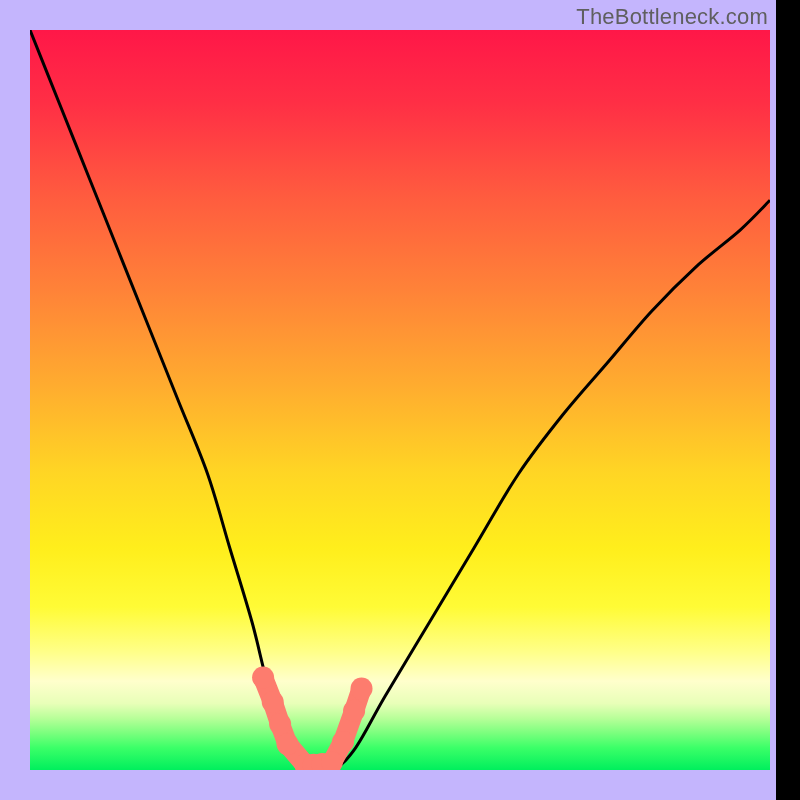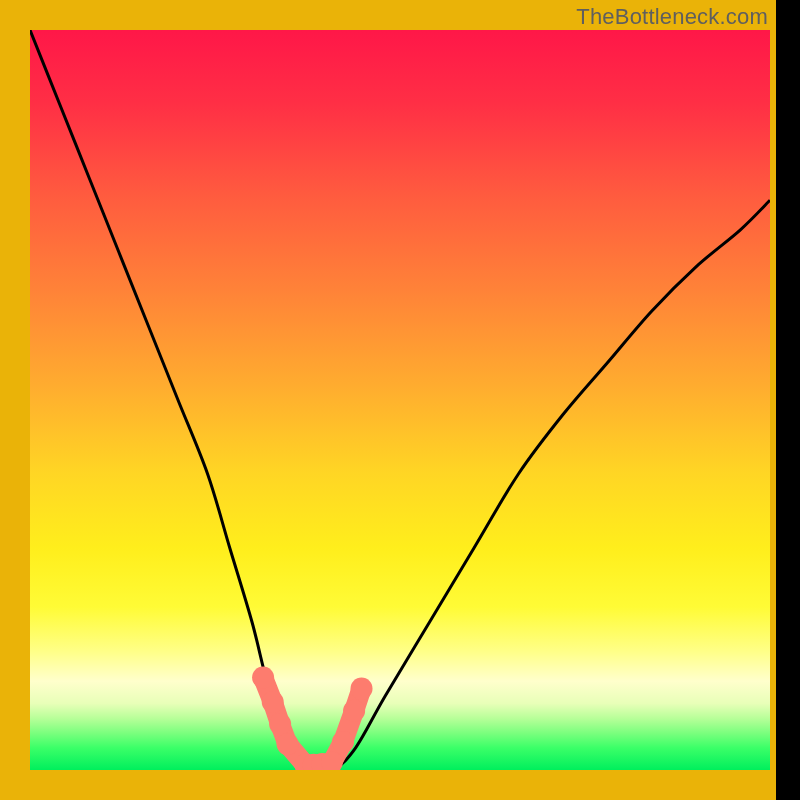--- a/index.html
+++ b/index.html
@@ -10,21 +10,21 @@
     background: #000;
     overflow: hidden;
     font-family: Arial, Helvetica, sans-serif;
   }
   .frame {
     position: absolute;
     top: 0;
     left: 0;
     width: 776px;
     height: 800px;
-    background: #eab308;
+    background: #c4b5fd;
   }
   .plot-area {
     position: absolute;
     top: 30px;
     left: 30px;
     width: 740px;
     height: 740px;
     overflow: hidden;
   }
   .gradient {

